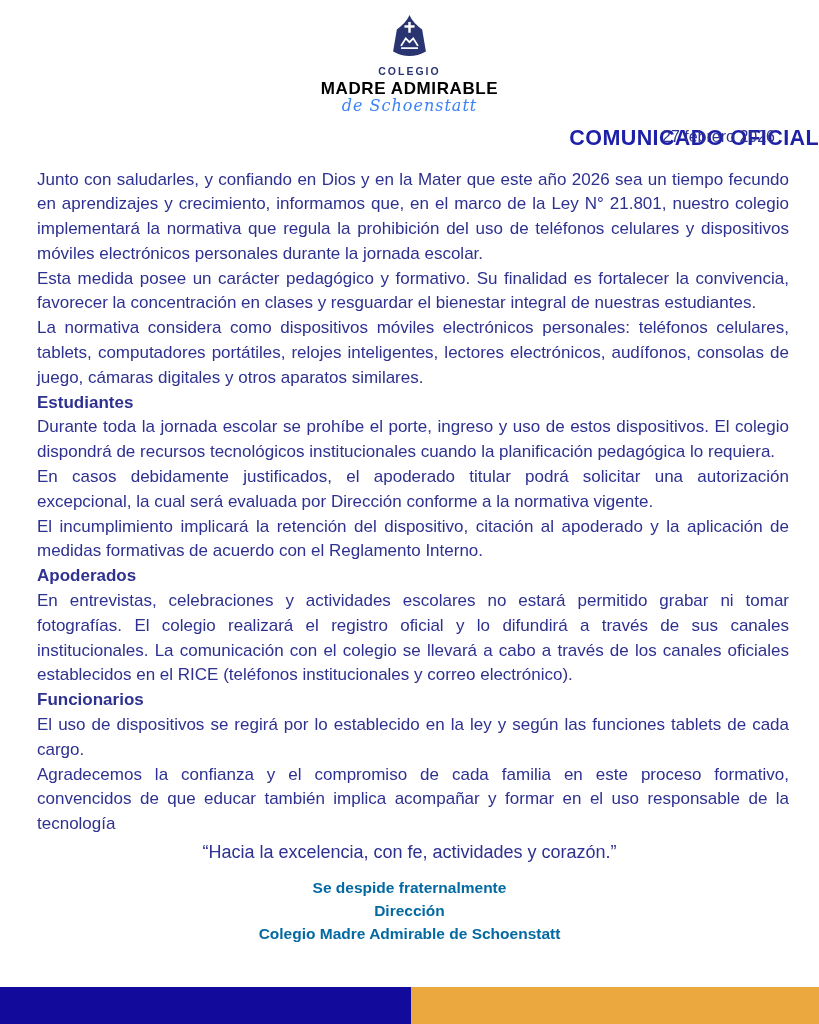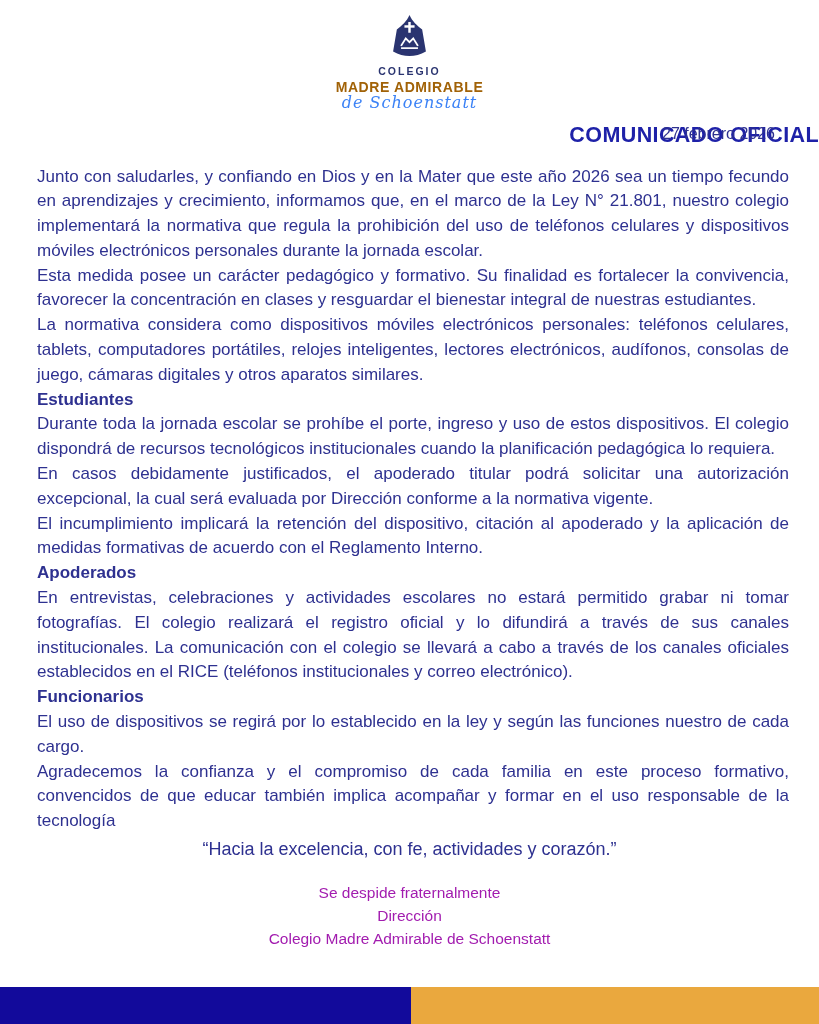--- a/index.html
+++ b/index.html
@@ -14,22 +14,22 @@
   
   .logo-block{ text-align:center; padding-top:13px; line-height:1; }
   .emblem{ display:inline-block; }
   .logo-line1{
     margin-top:3px;
     font-size:10.5px; font-weight:bold; letter-spacing:2px;
     color:#2a3470;
   }
   .logo-line2{
     margin-top:3px;
-    font-size:14px; font-weight:bold; letter-spacing:0.6px;
-    color:#a16207;
+    font-size:17px; font-weight:bold; letter-spacing:0.6px;
+    color:#000000;
   }
   .logo-line3{
     margin-top:1px;
     font-family:"DejaVu Serif", serif;
     font-style:italic;
     font-size:16px; letter-spacing:1px;
     color:#3b82f6;
   }
   
   .title-row{ position:relative; height:30px; margin-top:12px; }
@@ -54,26 +54,26 @@
   .content p{ margin:0; }
   .content .heading{ font-weight:bold; text-align:left; }
   
   .quote{
     margin-top:5px;
     text-align:center;
     font-size:18px;
     color:#2e3190;
   }
   .signoff{
-    margin-top:21px;
+    margin-top:13px;
     text-align:center;
-    font-weight:normal;
+    font-weight:bold;
     font-size:15.5px;
     line-height:23px;
-    color:#a21caf;
+    color:#0369a1;
   }
   
   .footer{
     position:absolute; left:0; right:0; bottom:0;
     height:37px; display:flex;
   }
   .footer-navy{ width:411px; background:#120a9b; }
   .footer-gold{ flex:1; background:#eaa83e; }
 </style>
 </head>
@@ -103,21 +103,21 @@
     <p class="para">Junto con saludarles, y confiando en Dios y en la Mater que este año 2026 sea un tiempo fecundo en aprendizajes y crecimiento, informamos que, en el marco de la Ley N° 21.801, nuestro colegio implementará la normativa que regula la prohibición del uso de teléfonos celulares y dispositivos móviles electrónicos personales durante la jornada escolar.</p>
     <p class="para">Esta medida posee un carácter pedagógico y formativo. Su finalidad es fortalecer la convivencia, favorecer la concentración en clases y resguardar el bienestar integral de nuestras estudiantes.</p>
     <p class="para">La normativa considera como dispositivos móviles electrónicos personales: teléfonos celulares, tablets, computadores portátiles, relojes inteligentes, lectores electrónicos, audífonos, consolas de juego, cámaras digitales y otros aparatos similares.</p>
     <p class="heading">Estudiantes</p>
     <p class="para">Durante toda la jornada escolar se prohíbe el porte, ingreso y uso de estos dispositivos. El colegio dispondrá de recursos tecnológicos institucionales cuando la planificación pedagógica lo requiera.</p>
     <p class="para">En casos debidamente justificados, el apoderado titular podrá solicitar una autorización excepcional, la cual será evaluada por Dirección conforme a la normativa vigente.</p>
     <p class="para">El incumplimiento implicará la retención del dispositivo, citación al apoderado y la aplicación de medidas formativas de acuerdo con el Reglamento Interno.</p>
     <p class="heading">Apoderados</p>
     <p class="para">En entrevistas, celebraciones y actividades escolares no estará permitido grabar ni tomar fotografías. El colegio realizará el registro oficial y lo difundirá a través de sus canales institucionales. La comunicación con el colegio se llevará a cabo a través de los canales oficiales establecidos en el RICE (teléfonos institucionales y correo electrónico).</p>
     <p class="heading">Funcionarios</p>
-    <p class="para">El uso de dispositivos se regirá por lo establecido en la ley y según las funciones nuestro de cada cargo.</p>
+    <p class="para">El uso de dispositivos se regirá por lo establecido en la ley y según las funciones tablets de cada cargo.</p>
     <p class="para">Agradecemos la confianza y el compromiso de cada familia en este proceso formativo, convencidos de que educar también implica acompañar y formar en el uso responsable de la tecnología</p>
   </div>
 
   <div class="quote">“Hacia la excelencia, con fe, actividades y corazón.”</div>
 
   <div class="signoff">
     <div>Se despide fraternalmente</div>
     <div>Dirección</div>
     <div>Colegio Madre Admirable de Schoenstatt</div>
   </div>

